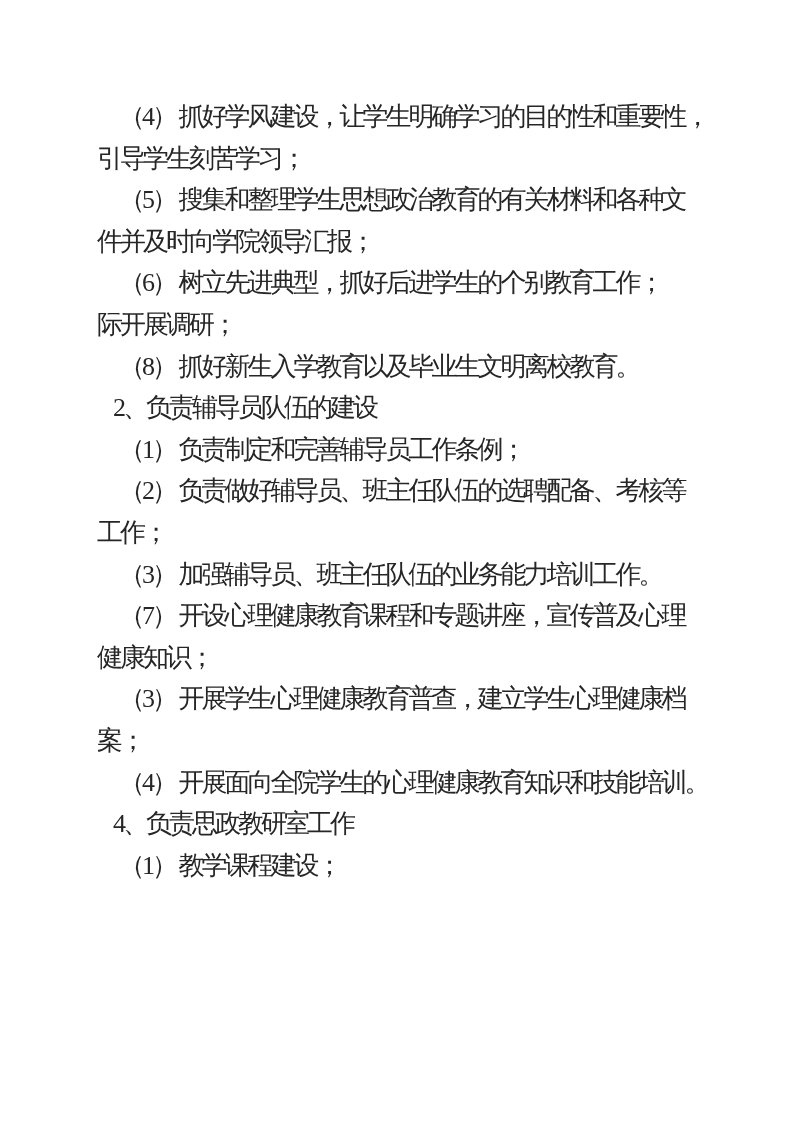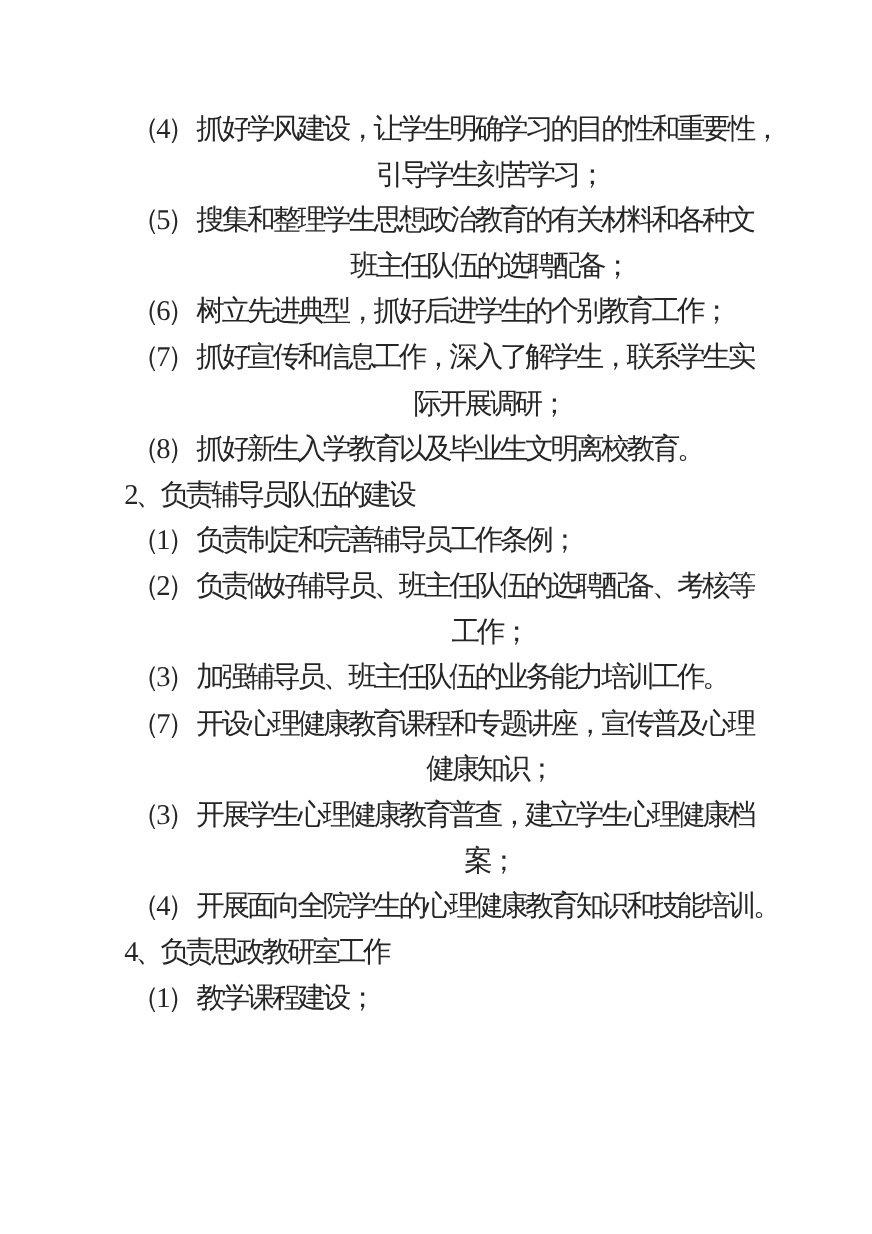--- a/index.html
+++ b/index.html
@@ -27,33 +27,32 @@
     line-height: 41.6px;
     font-size: 26px;
     letter-spacing: -3px;
     white-space: nowrap;
   }
   
   .line.item { padding-left: 22px; }
   
   .line.section { padding-left: 16px; }
   
-  .line.cont { padding-left: 0; text-align: center; }
+  .line.cont { padding-left: 0; }
 </style>
 </head>
 <body>
 
 <div class="page">
   <div class="text-block">
     <div class="line item">（4） 抓好学风建设，让学生明确学习的目的性和重要性，</div>
     <div class="line cont">引导学生刻苦学习；</div>
     <div class="line item">（5） 搜集和整理学生思想政治教育的有关材料和各种文</div>
-    <div class="line cont">班主任队伍的选聘配备；</div>
+    <div class="line cont">件并及时向学院领导汇报；</div>
     <div class="line item">（6） 树立先进典型，抓好后进学生的个别教育工作；</div>
-    <div class="line item">（7） 抓好宣传和信息工作，深入了解学生，联系学生实</div>
     <div class="line cont">际开展调研；</div>
     <div class="line item">（8） 抓好新生入学教育以及毕业生文明离校教育。</div>
     <div class="line section">2、负责辅导员队伍的建设</div>
     <div class="line item">（1） 负责制定和完善辅导员工作条例；</div>
     <div class="line item">（2） 负责做好辅导员、班主任队伍的选聘配备、考核等</div>
     <div class="line cont">工作；</div>
     <div class="line item">（3） 加强辅导员、班主任队伍的业务能力培训工作。</div>
     <div class="line item">（7） 开设心理健康教育课程和专题讲座，宣传普及心理</div>
     <div class="line cont">健康知识；</div>
     <div class="line item">（3） 开展学生心理健康教育普查，建立学生心理健康档</div>

